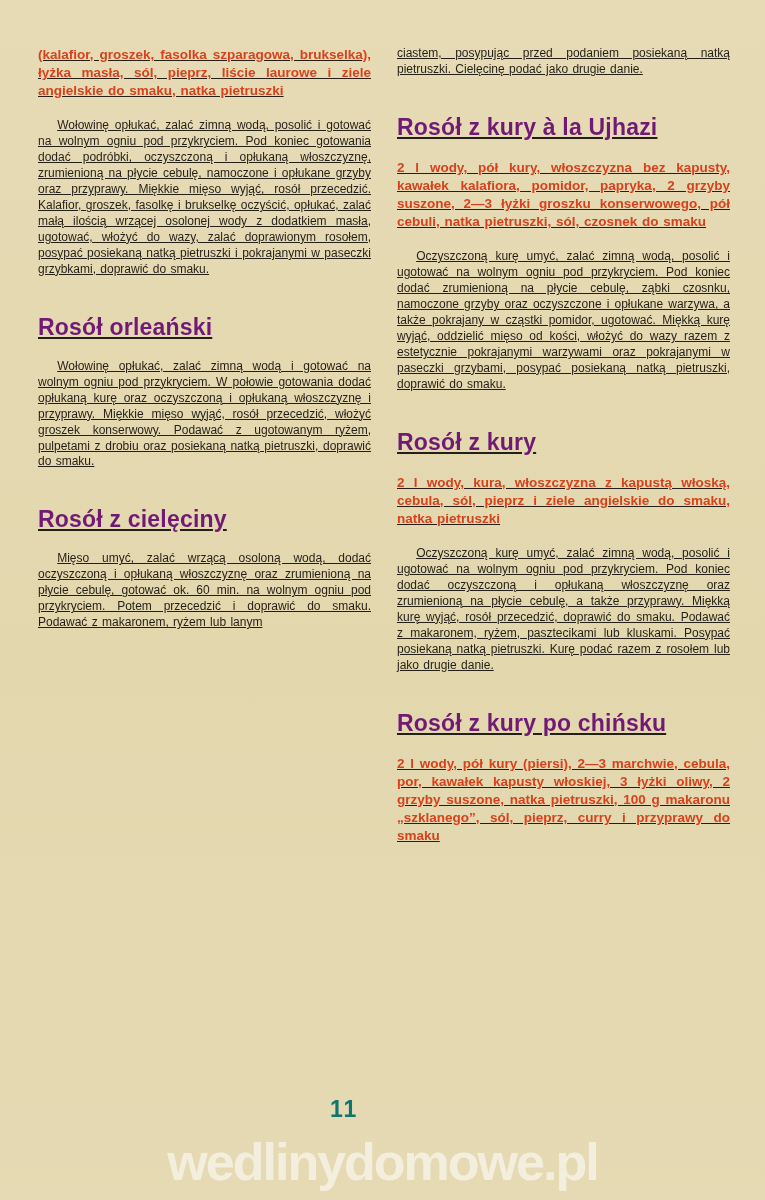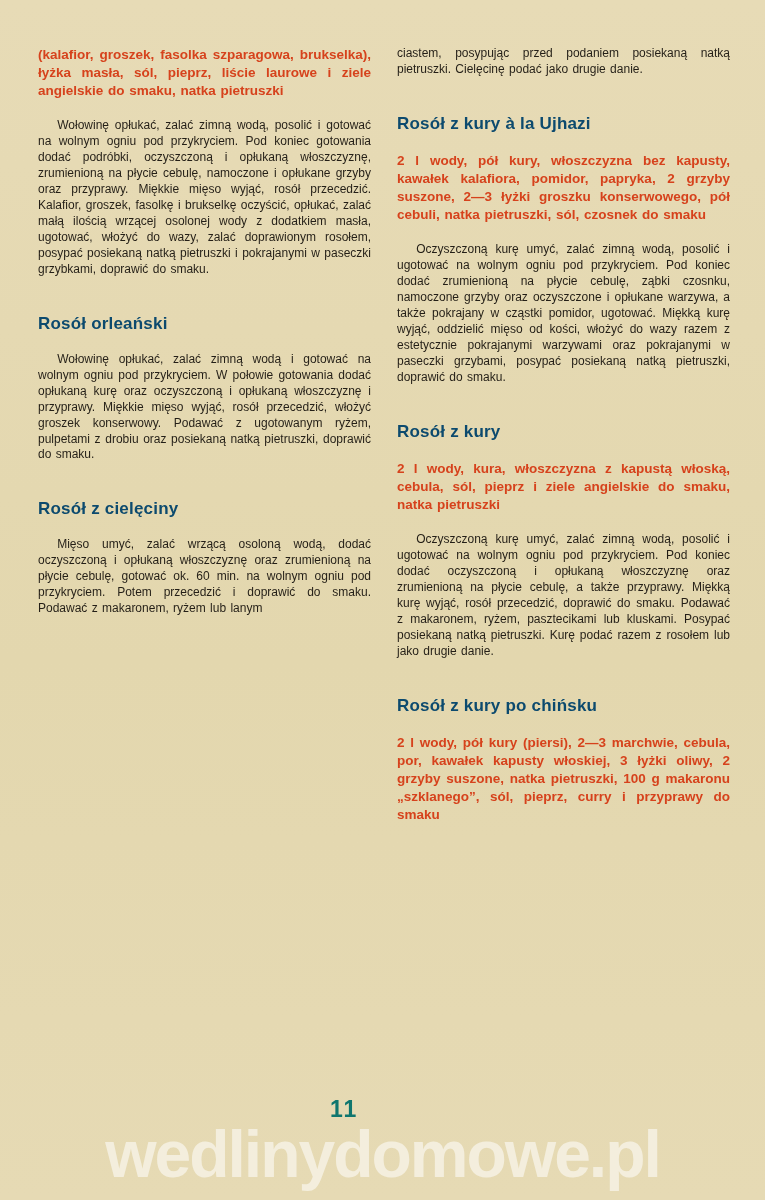--- a/index.html
+++ b/index.html
@@ -19,20 +19,21 @@
   .page {
     padding: 46px 36px 0 38px;
     display: flex;
     gap: 26px;
     position: relative;
     z-index: 1;
   }
   .col {
     width: 333px;
     flex: 0 0 auto;
+    text-decoration: underline;
   }
   .ingredients {
     color: #d6421c;
     font-weight: bold;
     text-align: justify;
     font-size: 13.5px;
     line-height: 1.34;
     margin: 0 0 18px 0;
     word-spacing: 1px;
   }
@@ -42,45 +43,45 @@
     font-size: 12px;
     line-height: 1.33;
     margin: 0;
     word-spacing: 1px;
     color: #241f17;
   }
   .para.no-indent {
     text-indent: 0;
   }
   .recipe-title {
-    font-size: 17px;
+    font-size: 23px;
     font-weight: bold;
     margin: 36px 0 18px 0;
-    color: #0c4a6e;
+    color: #701a75;
     letter-spacing: 0.2px;
   }
   .first {
     margin-top: 0;
   }
   .page-number {
     position: absolute;
     top: 1096px;
     left: 330px;
     color: #0f766e;
     font-weight: bold;
     font-size: 23px;
     letter-spacing: 2px;
     z-index: 2;
   }
   .watermark {
     position: absolute;
     bottom: 8px;
     left: 50%;
     transform: translateX(-50%);
-    font-size: 66px;
+    font-size: 52px;
     font-weight: bold;
     color: rgba(255, 255, 255, 0.55);
     white-space: nowrap;
     letter-spacing: -2px;
     z-index: 3;
     pointer-events: none;
     font-family: "Liberation Sans", sans-serif;
   }
 </style>
 </head>

